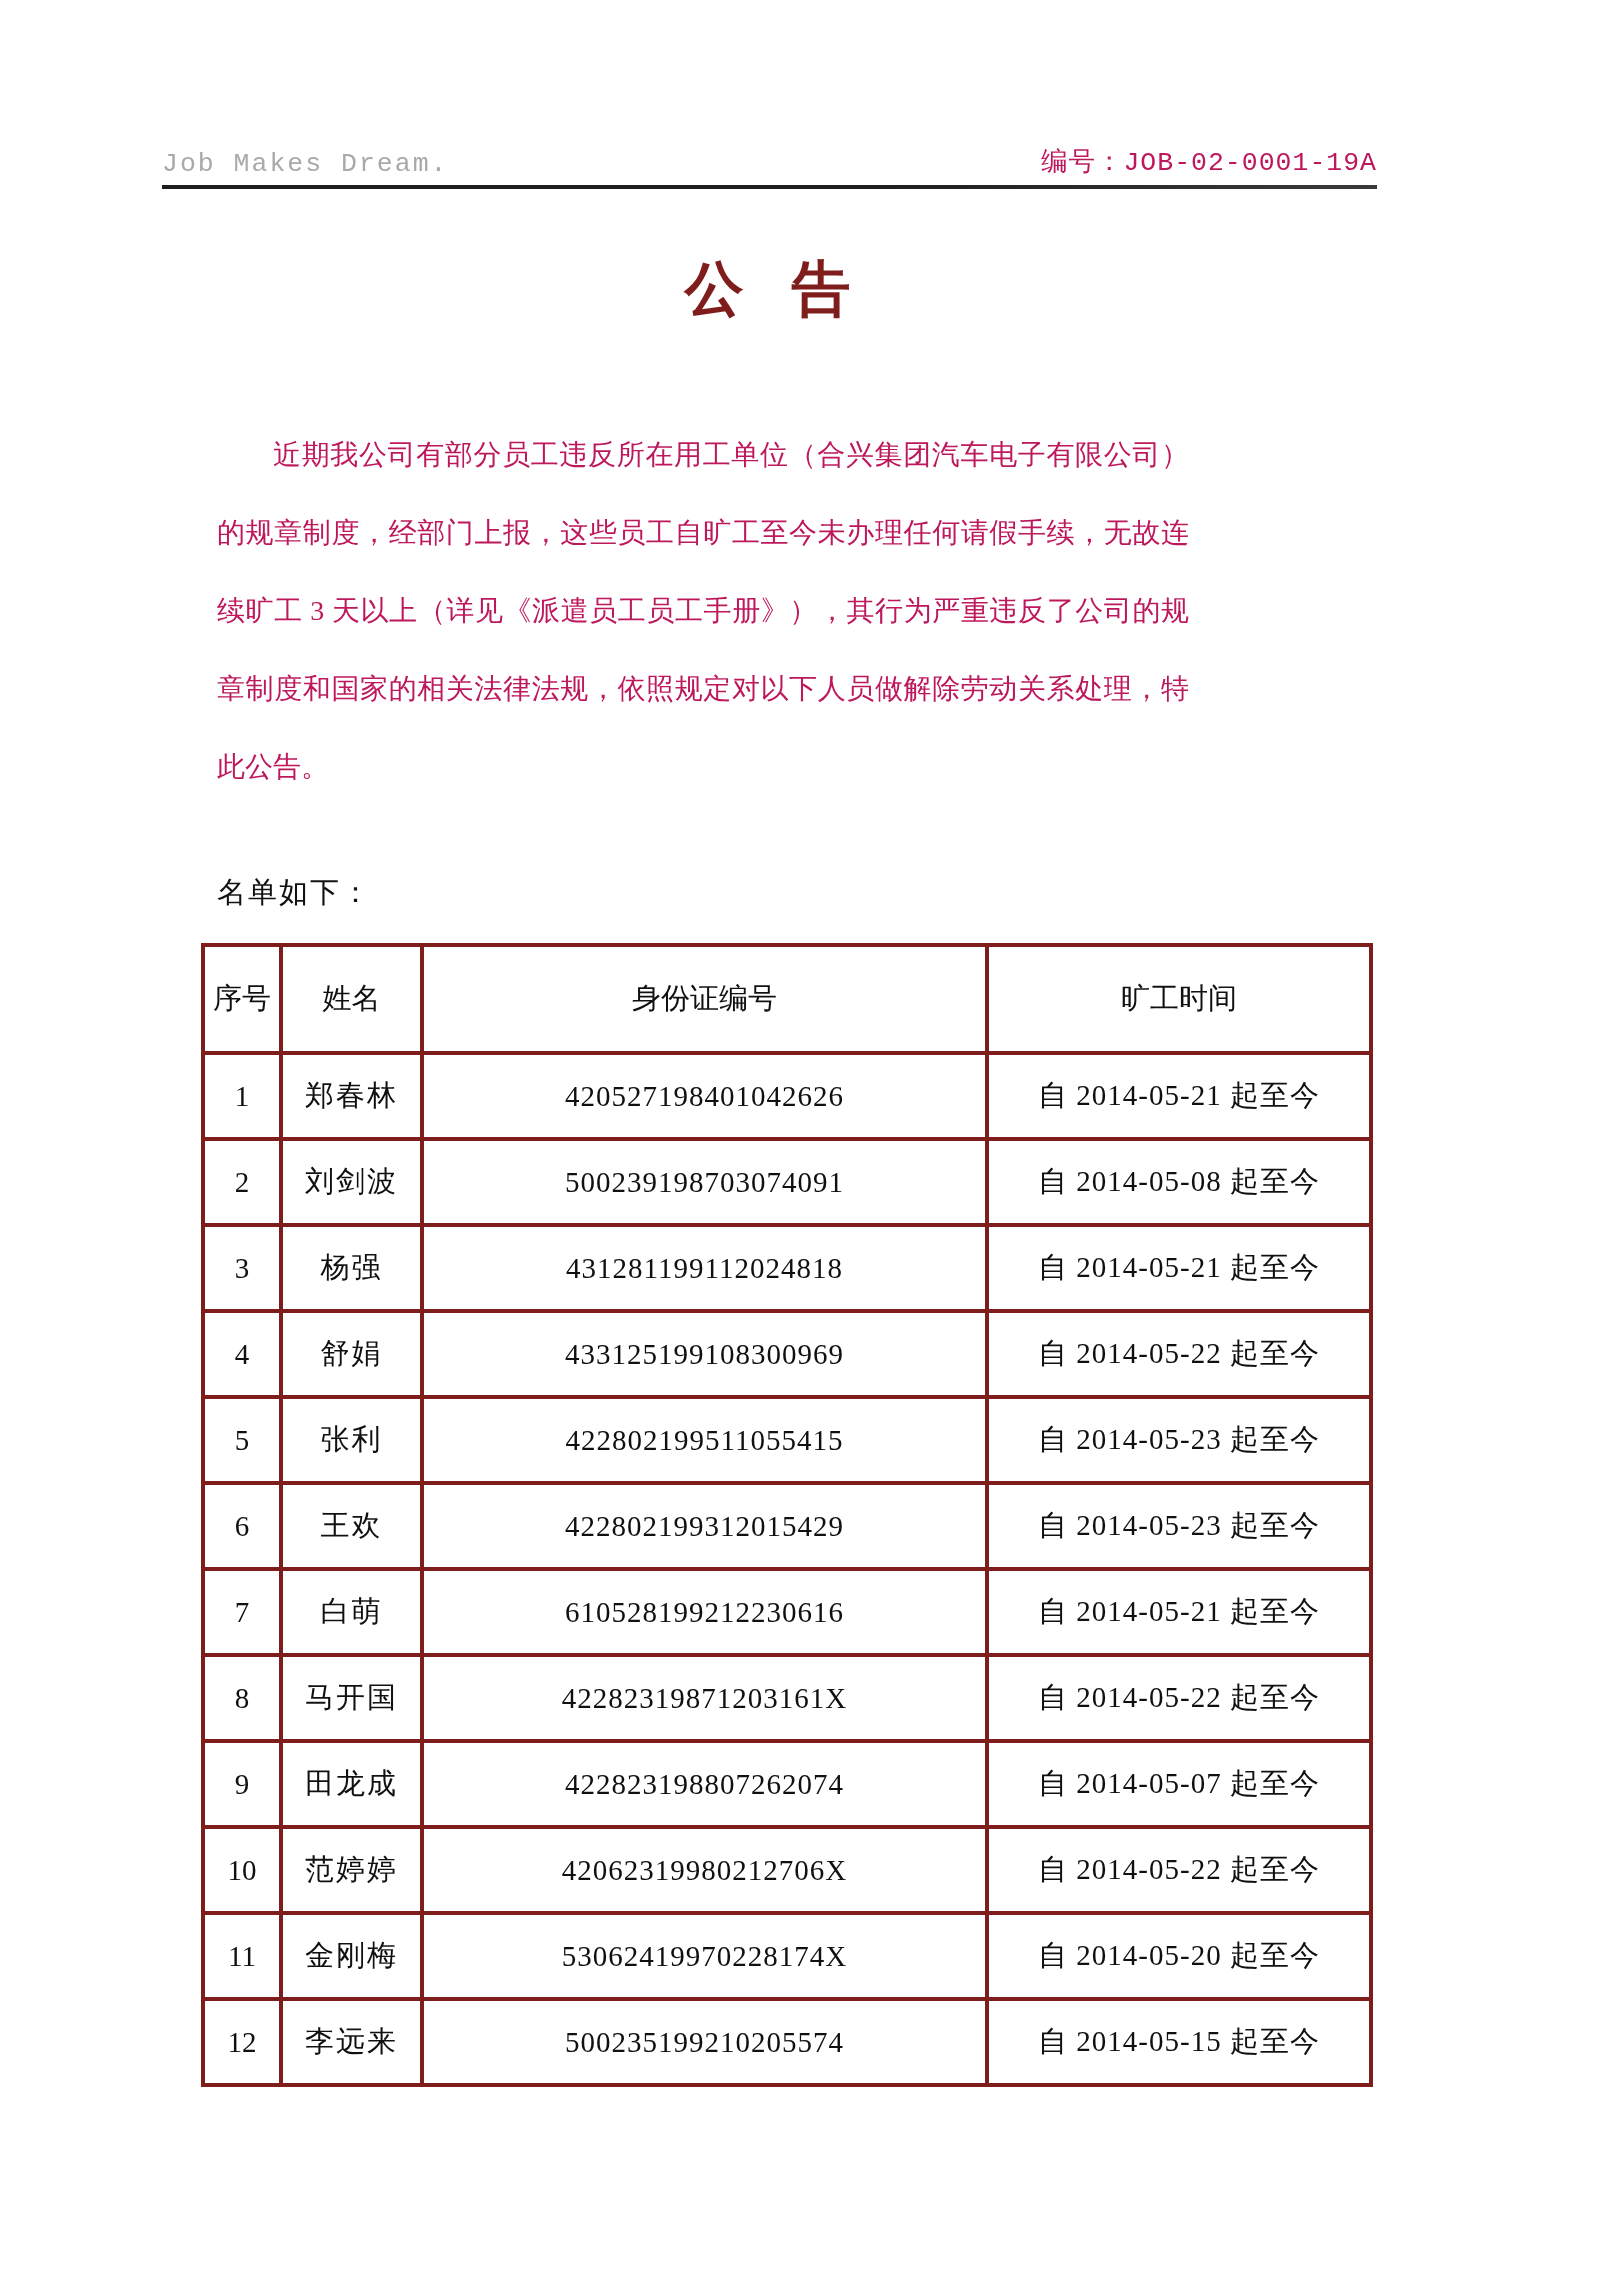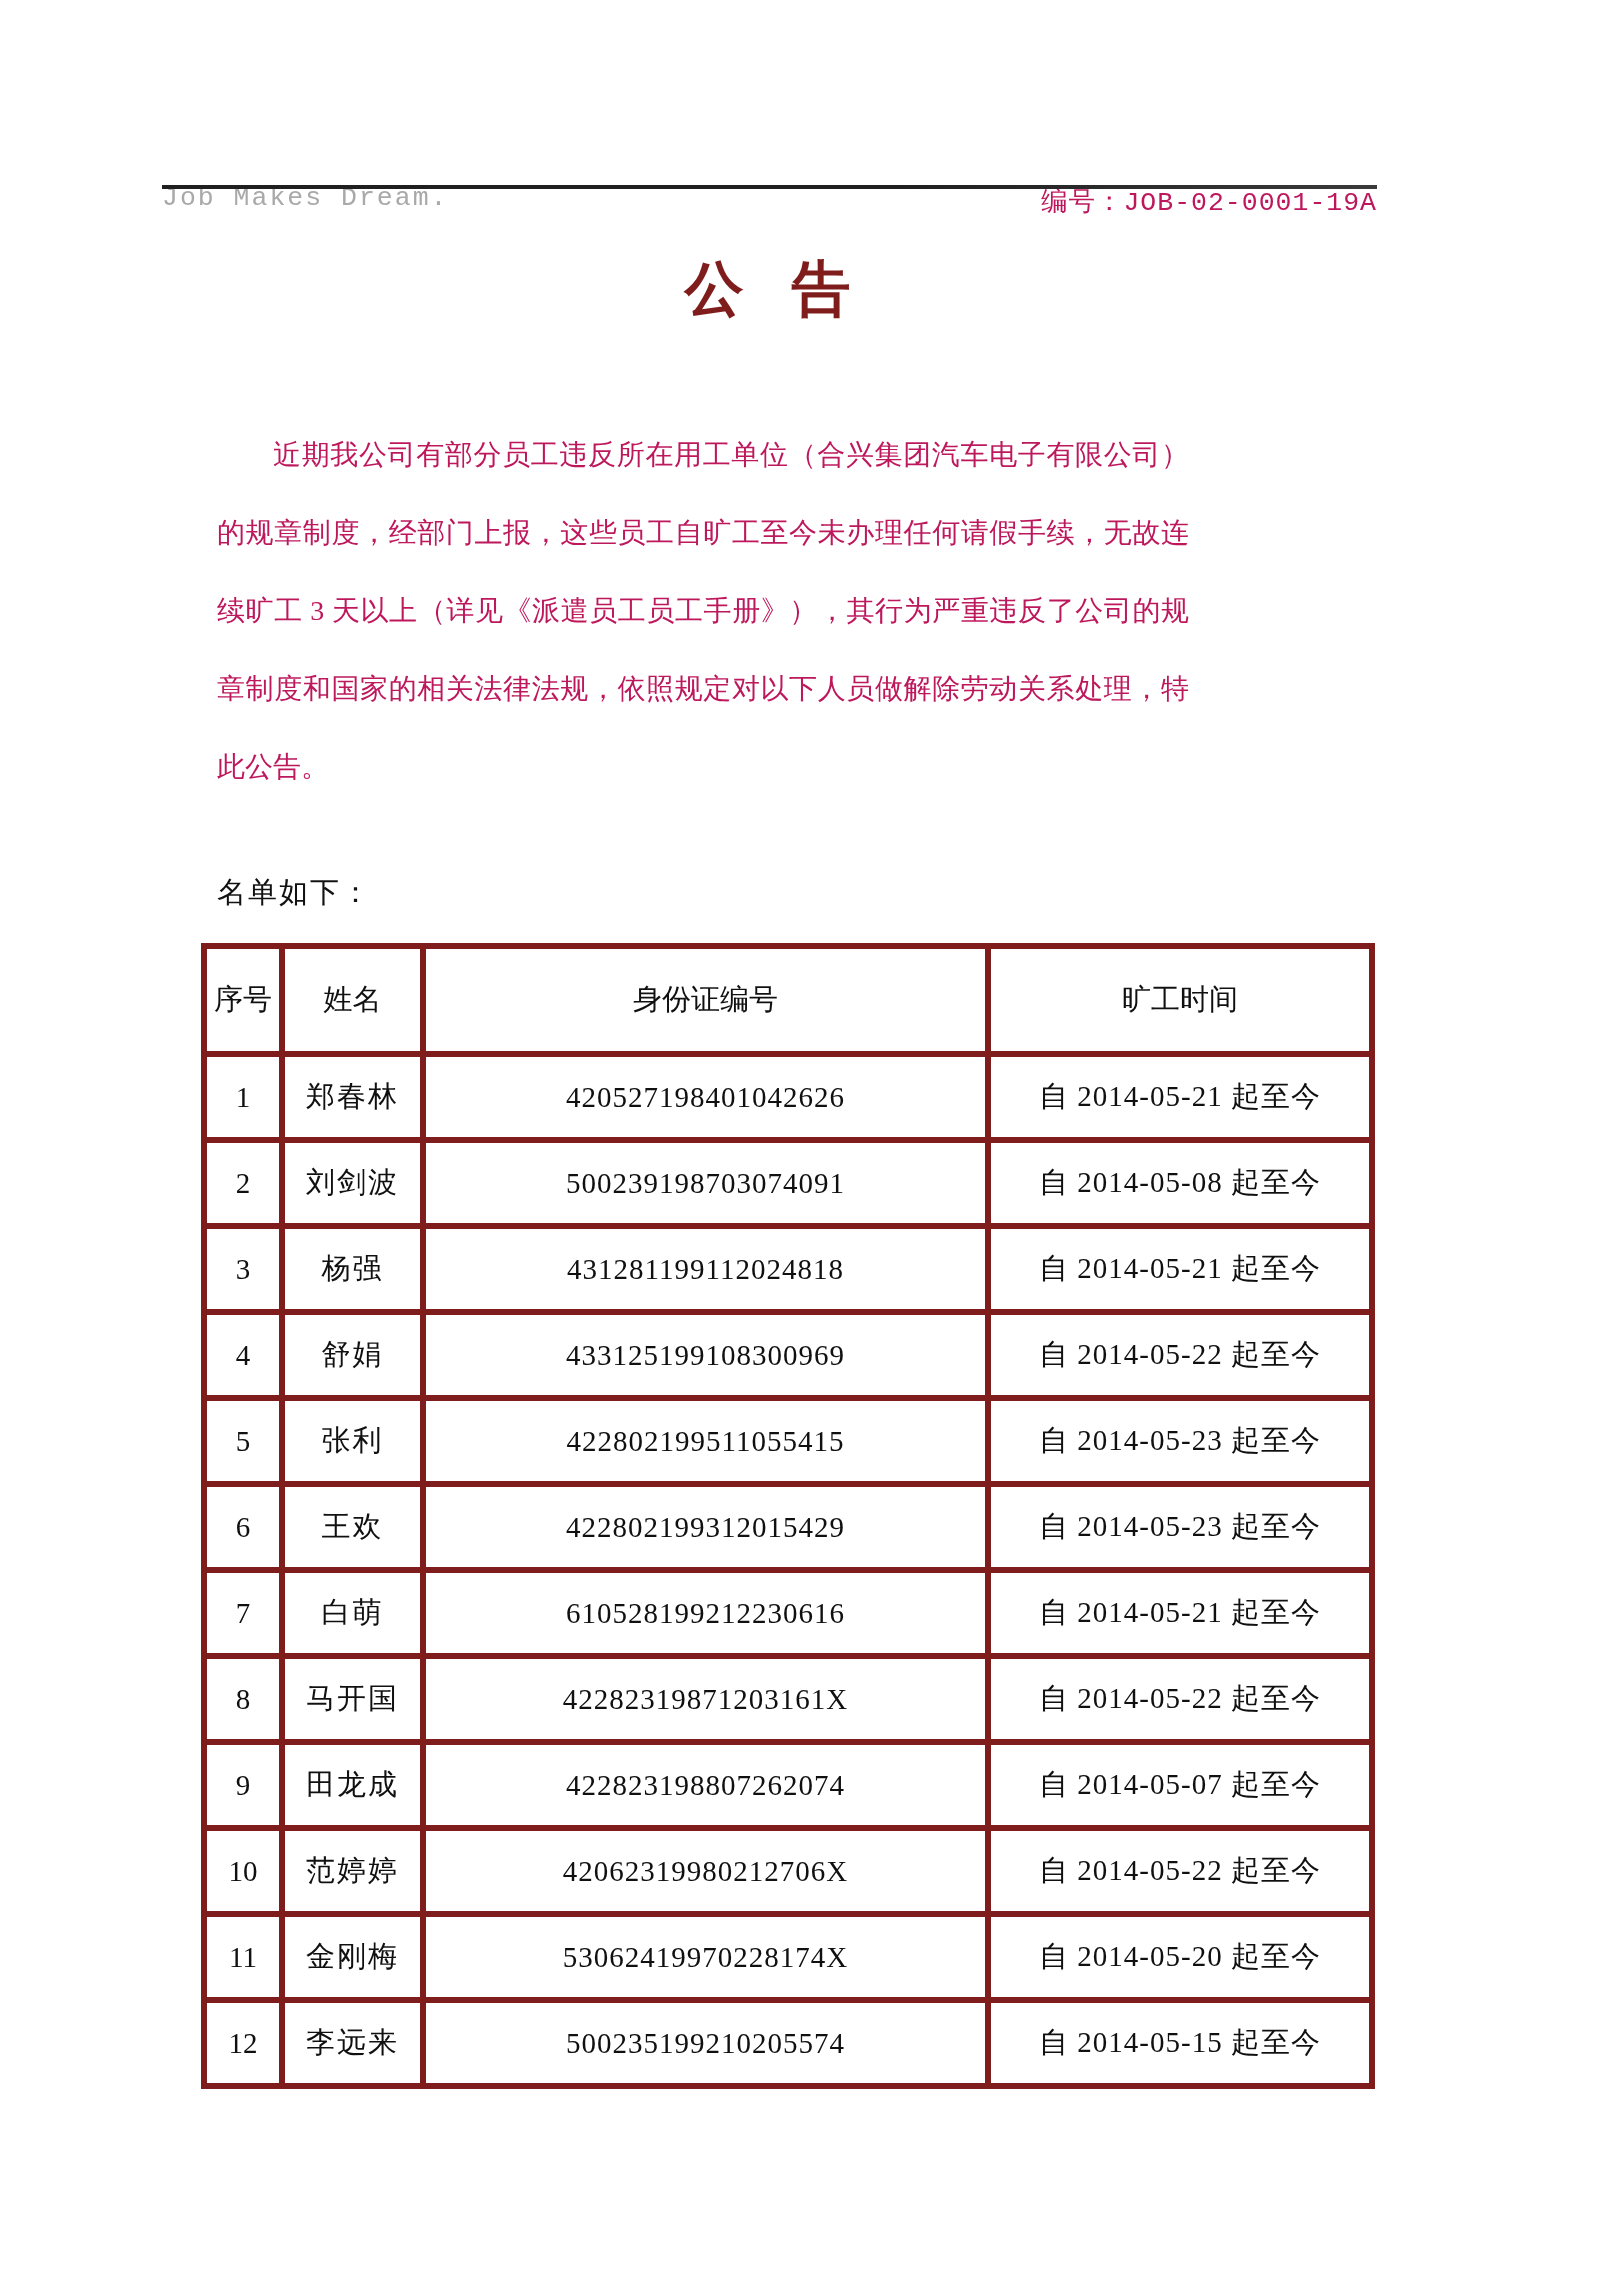--- a/index.html
+++ b/index.html
@@ -9,21 +9,21 @@
     width:1620px; height:2292px;
     margin:0 auto;
     background:#ffffff;
     overflow:hidden;
     font-family:"Liberation Serif","DejaVu Serif",serif;
     color:#1c1c1c;
   }
   
   .hdr {
     position:absolute; top:143px; left:162px; width:1215px;
-    display:flex; justify-content:space-between; margin-top:40px;
+    display:flex; justify-content:space-between; align-items:flex-end;
   }
   .slogan {
     font-family:"Liberation Mono","DejaVu Sans Mono",monospace;
     font-size:26.5px; letter-spacing:2px; color:#a9a9a9;
   }
   .doc-no {
     font-family:"Liberation Mono","DejaVu Sans Mono",monospace;
     font-size:26.5px; letter-spacing:1px; color:#be185d;
   }
   .rule {
@@ -51,21 +51,21 @@
   table.notice {
     position:absolute; top:943px; left:201px;
     width:1168px;
     border-collapse:collapse; table-layout:fixed;
   }
   table.notice col.c0 { width:78px; }
   table.notice col.c1 { width:141px; }
   table.notice col.c2 { width:565px; }
   table.notice col.c3 { width:384px; }
   table.notice th, table.notice td {
-    border:6px solid #7f1d1d;
+    border:4px solid #7f1d1d;
     text-align:center; vertical-align:middle;
     font-weight:normal;
     font-size:29px; color:#101010;
     overflow:hidden;
   }
   table.notice thead tr { height:108px; }
   table.notice tbody tr { height:86px; }
   td.c1 { font-weight:600; letter-spacing:2px; }
   td.c2 { font-size:30px; letter-spacing:1px; }
   td.c3 { letter-spacing:1px;border-radius:30px; }

